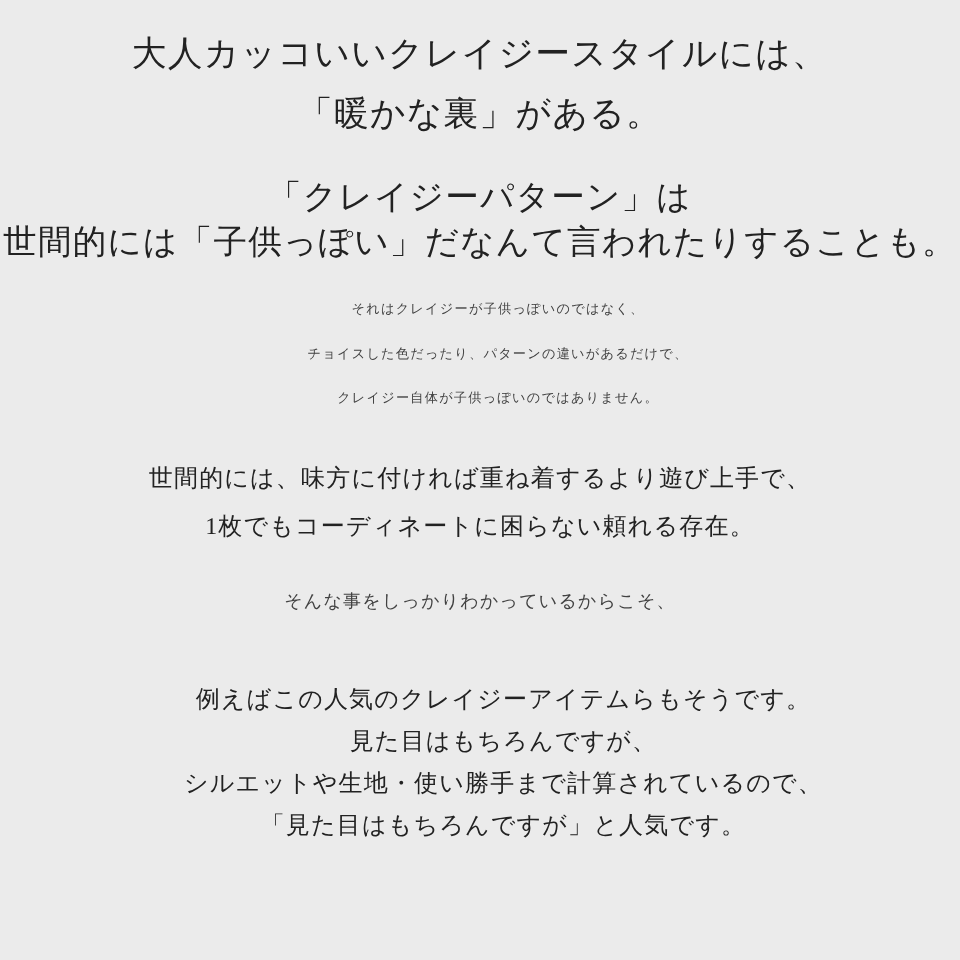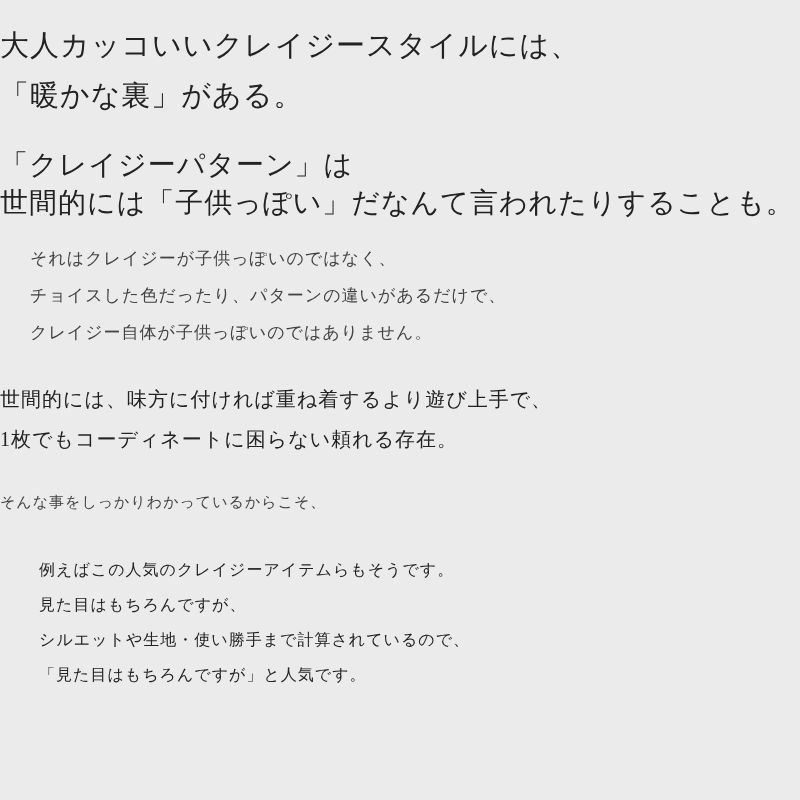--- a/index.html
+++ b/index.html
@@ -9,21 +9,21 @@
   body {
     width: 800px;
     height: 800px;
     background: #ebebeb;
     overflow: hidden;
   }
   .page {
     width: 800px;
     height: 652px;
     box-sizing: border-box;
-    text-align: left;
+    text-align: center;
   }
   .line {
     display: block;
     white-space: nowrap;
   }
   
   .serif {
     font-family: "Liberation Serif", "DejaVu Serif", serif;
     color: #222222;
     font-weight: 500;
@@ -46,37 +46,37 @@
     margin: 0;
     letter-spacing: 1px;
   }
   .p1 {
     margin-top: 26px;
     font-size: 28px;
     line-height: 38px;
   }
   .p2 {
     margin-top: 18px;
-    font-size: 17px;
+    font-size: 11px;
     line-height: 37px;
     padding-left: 30px;
   }
   .p3 {
     margin-top: 28px;
     font-size: 20px;
     line-height: 40px;
   }
   .p4 {
     margin-top: 25px;
     font-size: 15px;
     line-height: 35px;
   }
   .p5 {
-    margin-top: 33px;
-    font-size: 16px;
+    margin-top: 47px;
+    font-size: 20px;
     line-height: 35px;
     padding-left: 39px;
   }
 </style>
 </head>
 <body>
 
 <div class="page">
 
   <h1 class="heading serif">

